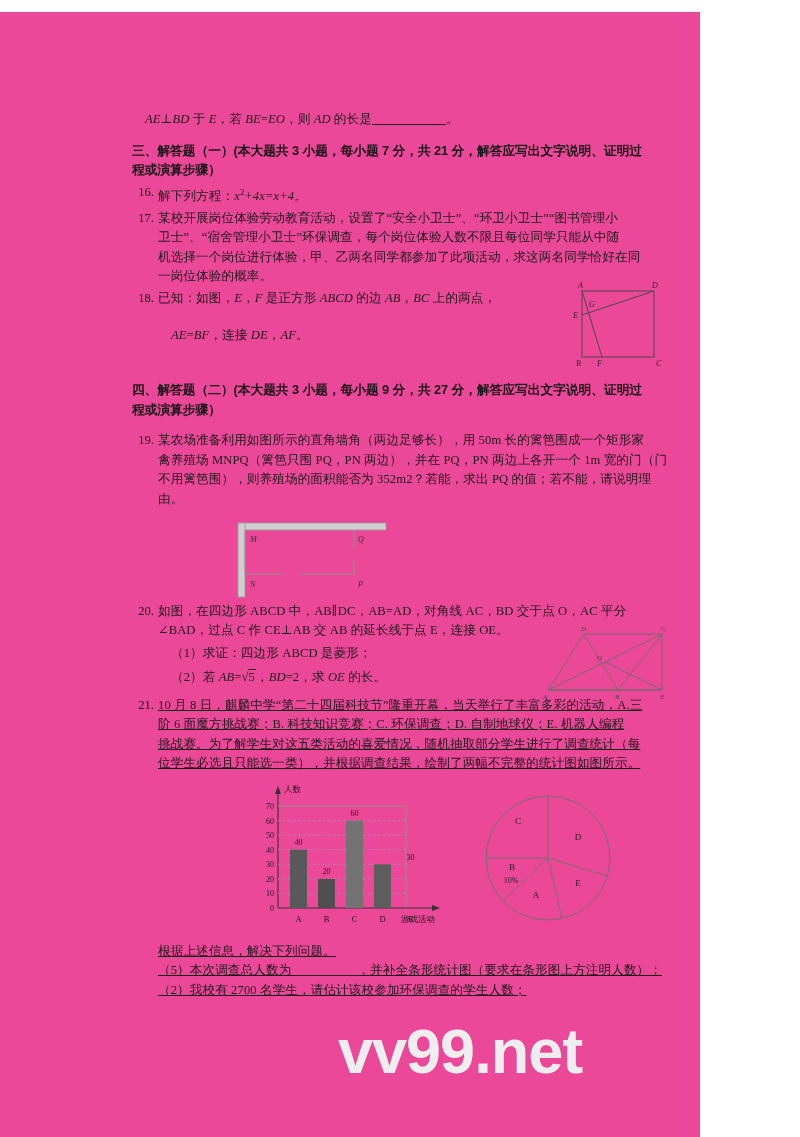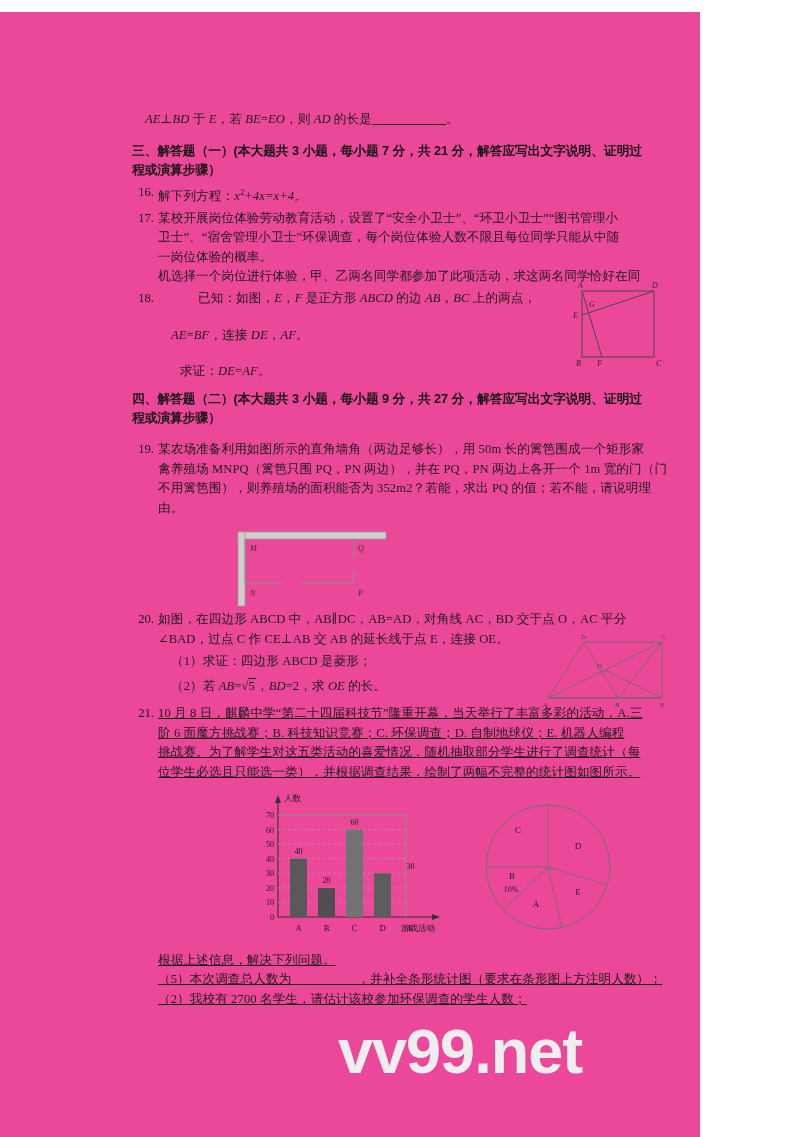--- a/index.html
+++ b/index.html
@@ -121,38 +121,35 @@
       <div class="qnum">16.</div>
       <div class="line">
         <span>解下列方程：</span><span class="it">x</span><sup class="x">2</sup><span class="it">+4x=x+4。</span>
       </div>
     </div>
 
     <div class="q">
       <div class="qnum">17.</div>
       <div class="line">某校开展岗位体验劳动教育活动，设置了“安全小卫士”、“环卫小卫士”“图书管理小</div>
       <div class="line">卫士”、“宿舍管理小卫士”环保调查，每个岗位体验人数不限且每位同学只能从中随</div>
+      <div class="line">机选择一个岗位进行体验，甲、乙两名同学都参加了此项活动，求这两名同学恰好在同</div>
       <div class="line">一岗位体验的概率。</div>
-      <div class="line">机选择一个岗位进行体验，甲、乙两名同学都参加了此项活动，求这两名同学恰好在同</div>
     </div>
 
     <div class="q" style="min-height:84px;">
       <div class="qnum">18.</div>
 
-      <div class="line" style="width:398px;margin-left:40px;">
+      <div class="line" style="width:398px;">
         <span>已知：如图，</span><span class="it">E</span><span>，</span><span class="it">F</span><span> 是正方形 </span><span class="it">ABCD</span><span> 的边 </span><span class="it">AB</span><span>，</span><span class="it">BC</span><span> 上的两点，</span>
       </div>
 
       <div class="line sub">
         <span class="it">AE</span><span>=</span><span class="it">BF</span><span>，连接 </span><span class="it">DE</span><span>，</span><span class="it">AF</span><span>。</span>
       </div>
 
-      <div class="line sub" style="padding-left:22px;">
-        <span>求证：</span><span class="it">DE</span><span>=</span><span class="it">AF</span><span>。</span>
-      </div>
 
       <div class="fig" style="left:432px; top:-8px; width:110px; height:86px;">
         <svg width="110" height="86" viewBox="0 0 110 86">
           <rect x="18" y="10" width="72" height="66" fill="none" stroke="#4a4a4a" stroke-width="1"></rect>
           <line x1="18" y1="10" x2="38" y2="76" stroke="#4a4a4a" stroke-width="1"></line>
           <line x1="18" y1="34" x2="90" y2="10" stroke="#4a4a4a" stroke-width="1"></line>
           <text x="14" y="7" font-size="8" font-style="italic" fill="#2a2a2a" font-family="Liberation Serif, serif">A</text>
           <text x="88" y="7" font-size="8" font-style="italic" fill="#2a2a2a" font-family="Liberation Serif, serif">D</text>
           <text x="9" y="37" font-size="8" font-style="italic" fill="#2a2a2a" font-family="Liberation Serif, serif">E</text>
           <text x="25" y="26" font-size="8" font-style="italic" fill="#2a2a2a" font-family="Liberation Serif, serif">G</text>

